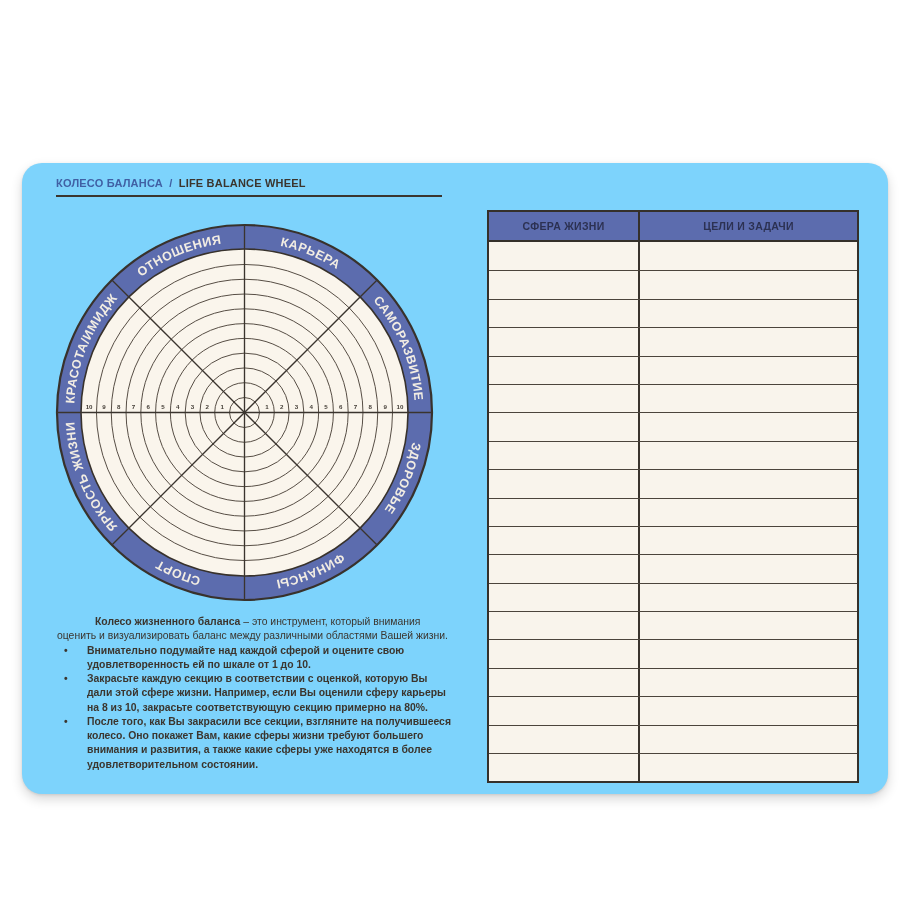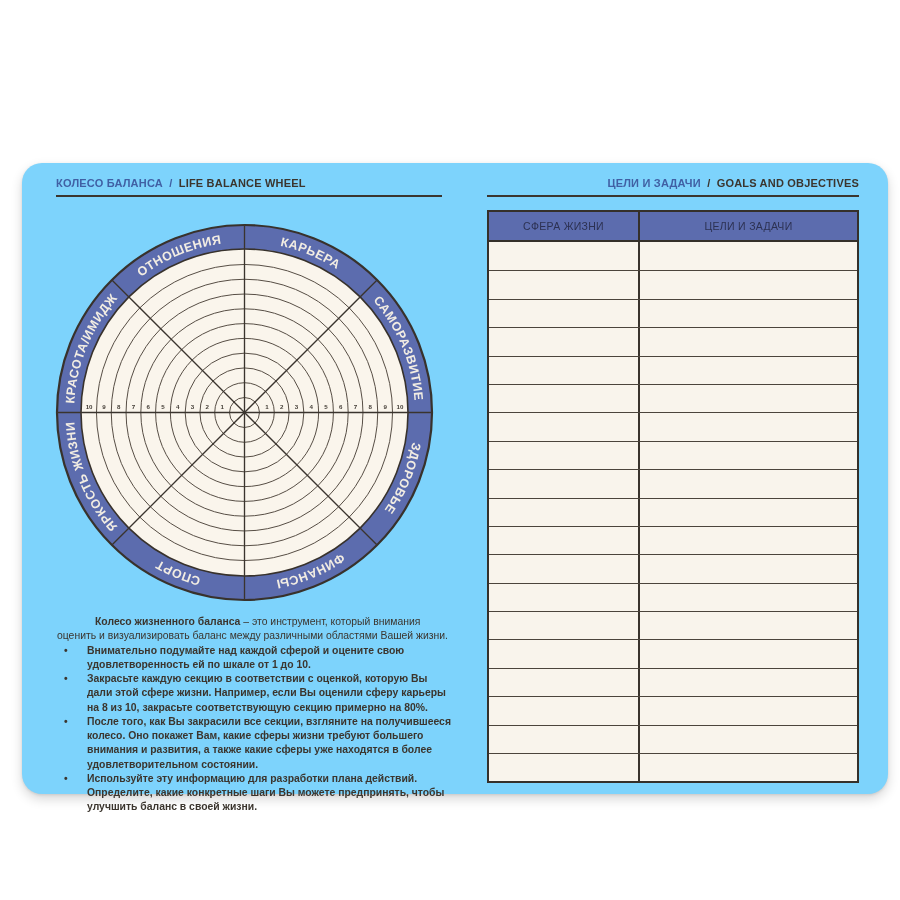--- a/index.html
+++ b/index.html
@@ -42,21 +42,21 @@
   .table-wrap{
     position:absolute;left:465px;top:47px;width:372px;
     border:2.6px solid #35302a;background:#f9f4ec;box-sizing:border-box;
   }
   .thead{
     display:grid;grid-template-columns:149px 1fr;height:30px;
     background:#5c6cae;border-bottom:2.6px solid #35302a;box-sizing:border-box;
   }
   .thead .hcell{
     display:flex;align-items:center;justify-content:center;
-    font-size:10.5px;font-weight:normal;letter-spacing:.3px;color:#2c3152;
+    font-size:10.5px;font-weight:bold;letter-spacing:.3px;color:#2c3152;
   }
   .thead .hcell.c2{border-left:2px solid #35302a;}
   .trow{
     display:grid;grid-template-columns:149px 1fr;height:28.4px;
     border-top:1.5px solid #4c443c;box-sizing:border-box;
   }
   .trow:first-child{border-top:none;}
   .trow .cell{height:100%;}
   .trow .cell.c2{border-left:2px solid #3a342e;}
 </style>
@@ -64,25 +64,20 @@
 <body>
 
 <div class="page">
 
   <div class="section-header left">
     <span class="hdr-blue">КОЛЕСО БАЛАНСА</span>
     <span class="hdr-sep-blue">/</span>
     <span class="hdr-ink">LIFE BALANCE WHEEL</span>
   </div>
 
-  <div class="section-header right">
-    <span class="hdr-blue">ЦЕЛИ И ЗАДАЧИ</span>
-    <span class="hdr-sep-ink">/</span>
-    <span class="hdr-ink">GOALS AND OBJECTIVES</span>
-  </div>
 
   <svg class="wheel-svg" id="wheel" viewBox="0 0 391 391">
       <circle cx="195.5" cy="195.5" r="187.5" fill="#5c6cae" stroke="#38322c" stroke-width="2.2"></circle>
       <circle cx="195.5" cy="195.5" r="163.5" fill="#faf5ec" stroke="#38322c" stroke-width="1.6"></circle>
       <circle cx="195.5" cy="195.5" r="15" fill="none" stroke="#574e45" stroke-width="1"></circle>
       <circle cx="195.5" cy="195.5" r="29.78" fill="none" stroke="#574e45" stroke-width="1"></circle>
       <circle cx="195.5" cy="195.5" r="44.56" fill="none" stroke="#574e45" stroke-width="1"></circle>
       <circle cx="195.5" cy="195.5" r="59.339999999999996" fill="none" stroke="#574e45" stroke-width="1"></circle>
       <circle cx="195.5" cy="195.5" r="74.12" fill="none" stroke="#574e45" stroke-width="1"></circle>
       <circle cx="195.5" cy="195.5" r="88.89999999999999" fill="none" stroke="#574e45" stroke-width="1"></circle>
@@ -137,21 +132,20 @@
       <text font-size="12.5" font-weight="bold" letter-spacing="0.5" fill="#f2ede3" font-family="&quot;Liberation Sans&quot;, sans-serif"><textPath href="#warc6" xlink:href="#warc6" startOffset="50%" text-anchor="middle">КРАСОТА/ИМИДЖ</textPath></text>
       <text font-size="12.5" font-weight="bold" letter-spacing="0.5" fill="#f2ede3" font-family="&quot;Liberation Sans&quot;, sans-serif"><textPath href="#warc7" xlink:href="#warc7" startOffset="50%" text-anchor="middle">ОТНОШЕНИЯ</textPath></text>
     </svg>
 
   <div class="instructions">
     <p><span class="intro-bold">Колесо жизненного баланса</span><span> – это инструмент, который внимания оценить и визуализировать баланс между различными областями Вашей жизни.</span></p>
     <ul id="bullet-list">
         <li>Внимательно подумайте над каждой сферой и оцените свою удовлетворенность ей по шкале от 1 до 10.</li>
         <li>Закрасьте каждую секцию в соответствии с оценкой, которую Вы дали этой сфере жизни. Например, если Вы оценили сферу карьеры на 8 из 10, закрасьте соответствующую секцию примерно на 80%.</li>
         <li>После того, как Вы закрасили все секции, взгляните на получившееся колесо. Оно покажет Вам, какие сферы жизни требуют большего внимания и развития, а также какие сферы уже находятся в более удовлетворительном состоянии.</li>
-        <li>Используйте эту информацию для разработки плана действий. Определите, какие конкретные шаги Вы можете предпринять, чтобы улучшить баланс в своей жизни.</li>
       </ul>
   </div>
 
   <div class="table-wrap">
     <div class="thead">
       <div class="hcell c1">СФЕРА ЖИЗНИ</div>
       <div class="hcell c2">ЦЕЛИ И ЗАДАЧИ</div>
     </div>
     <div id="tbody">
         <div class="trow">

